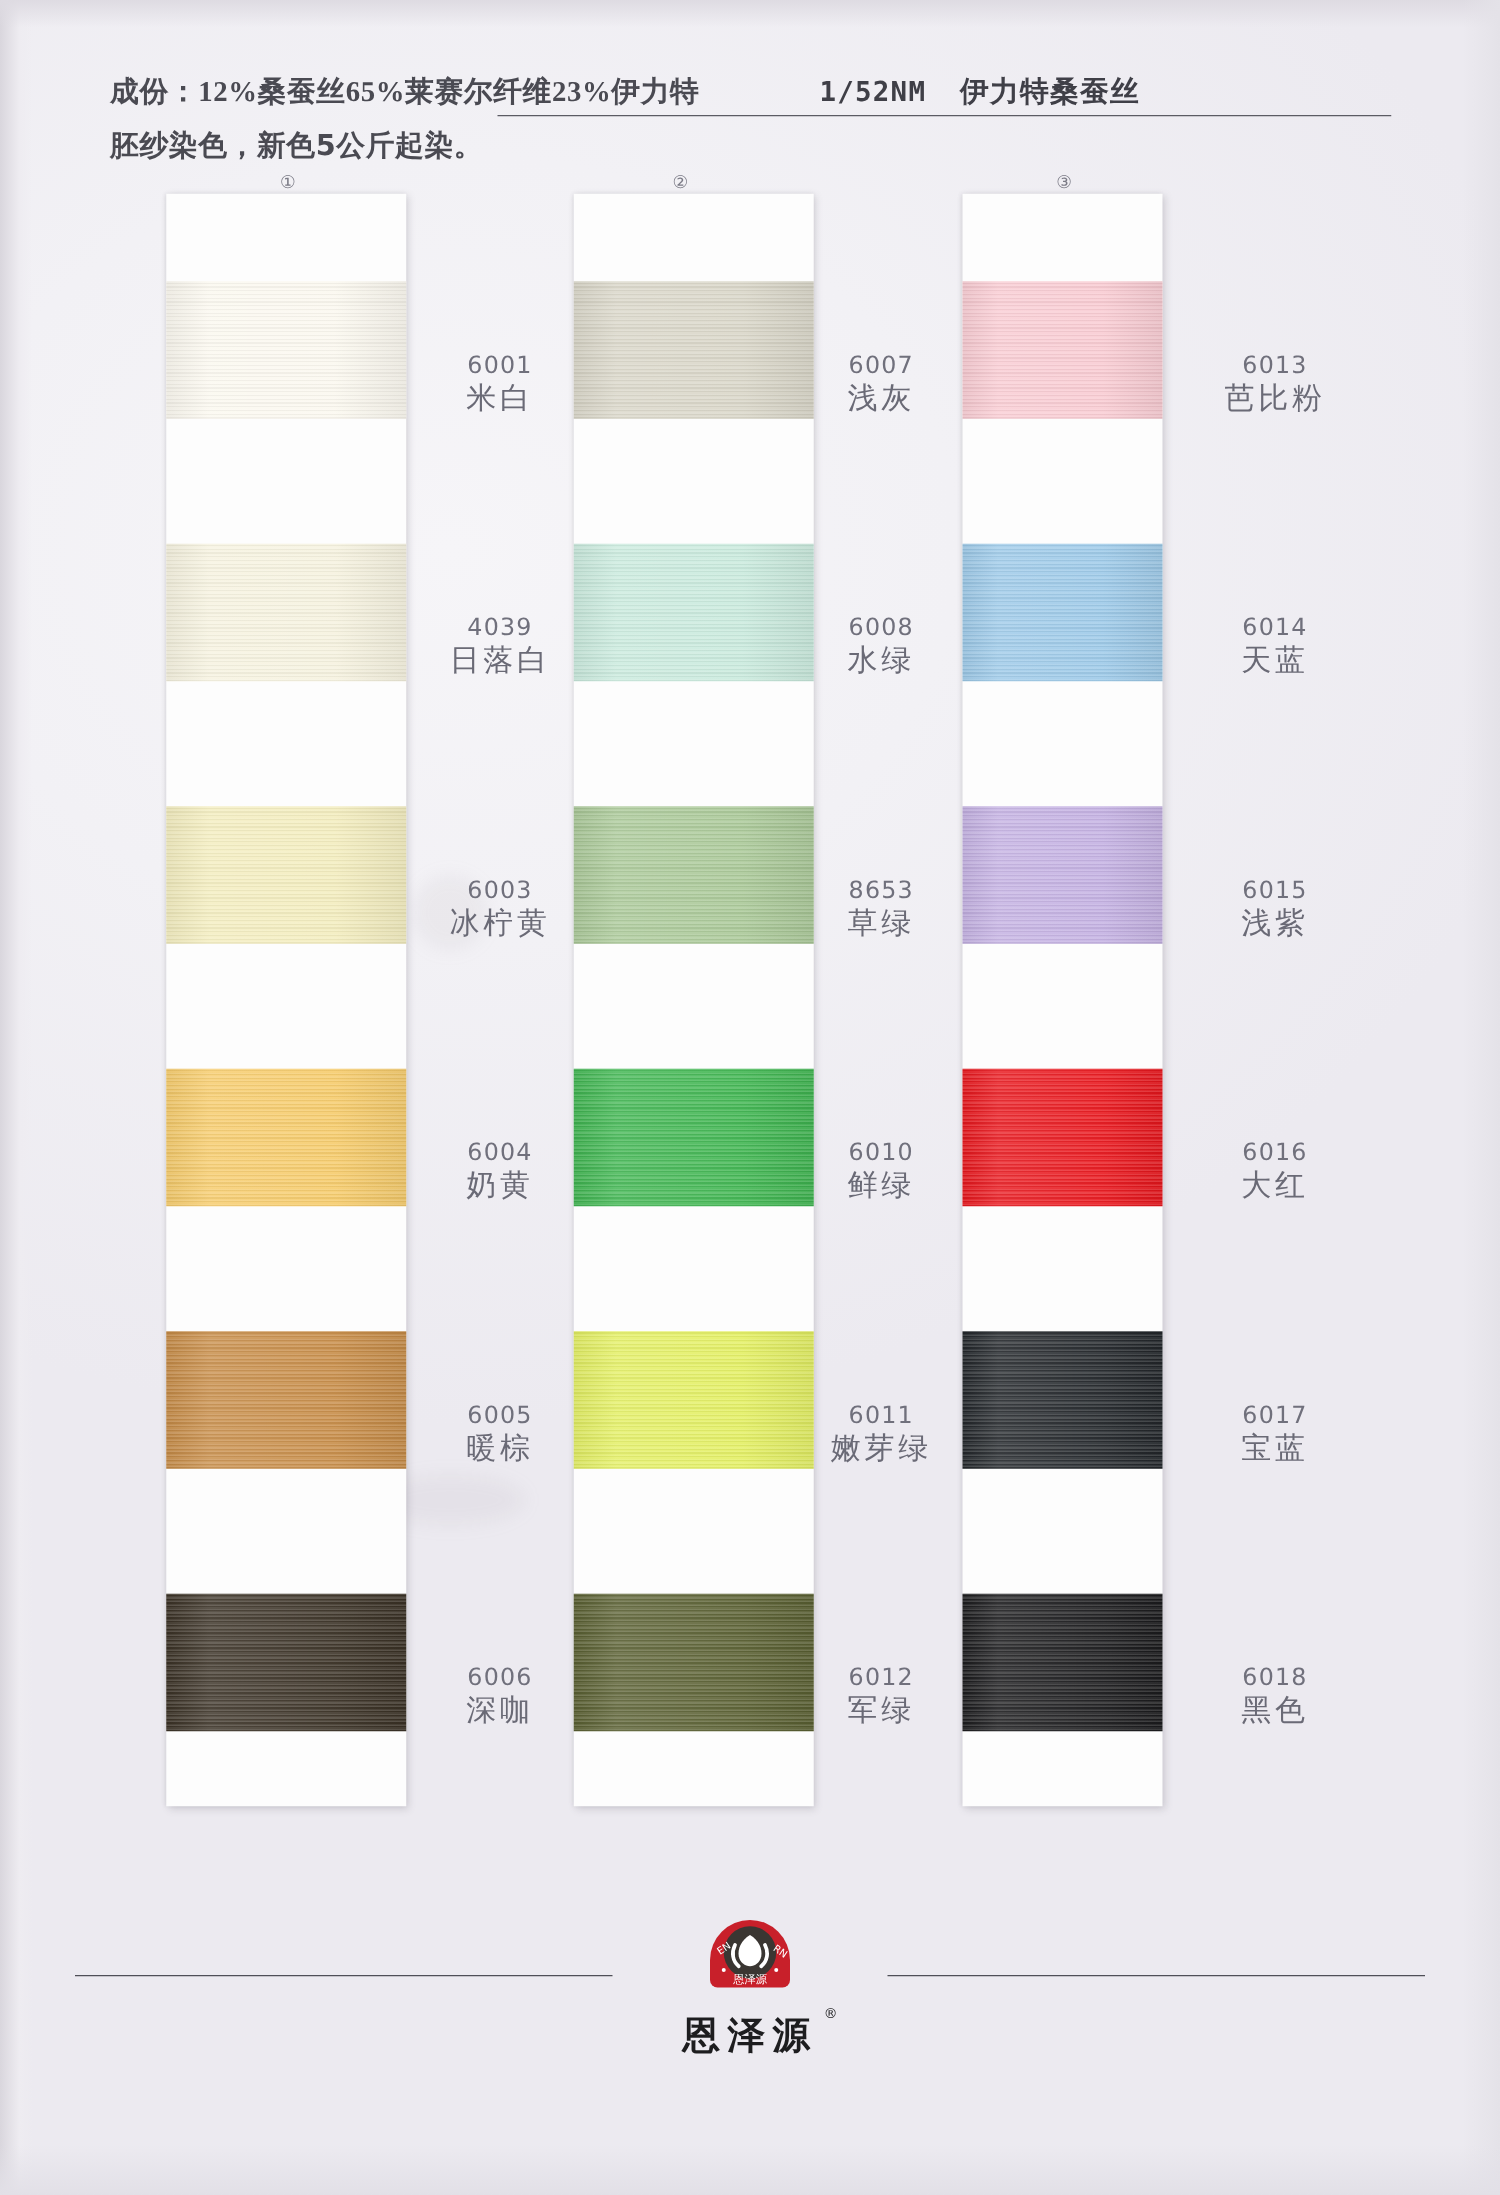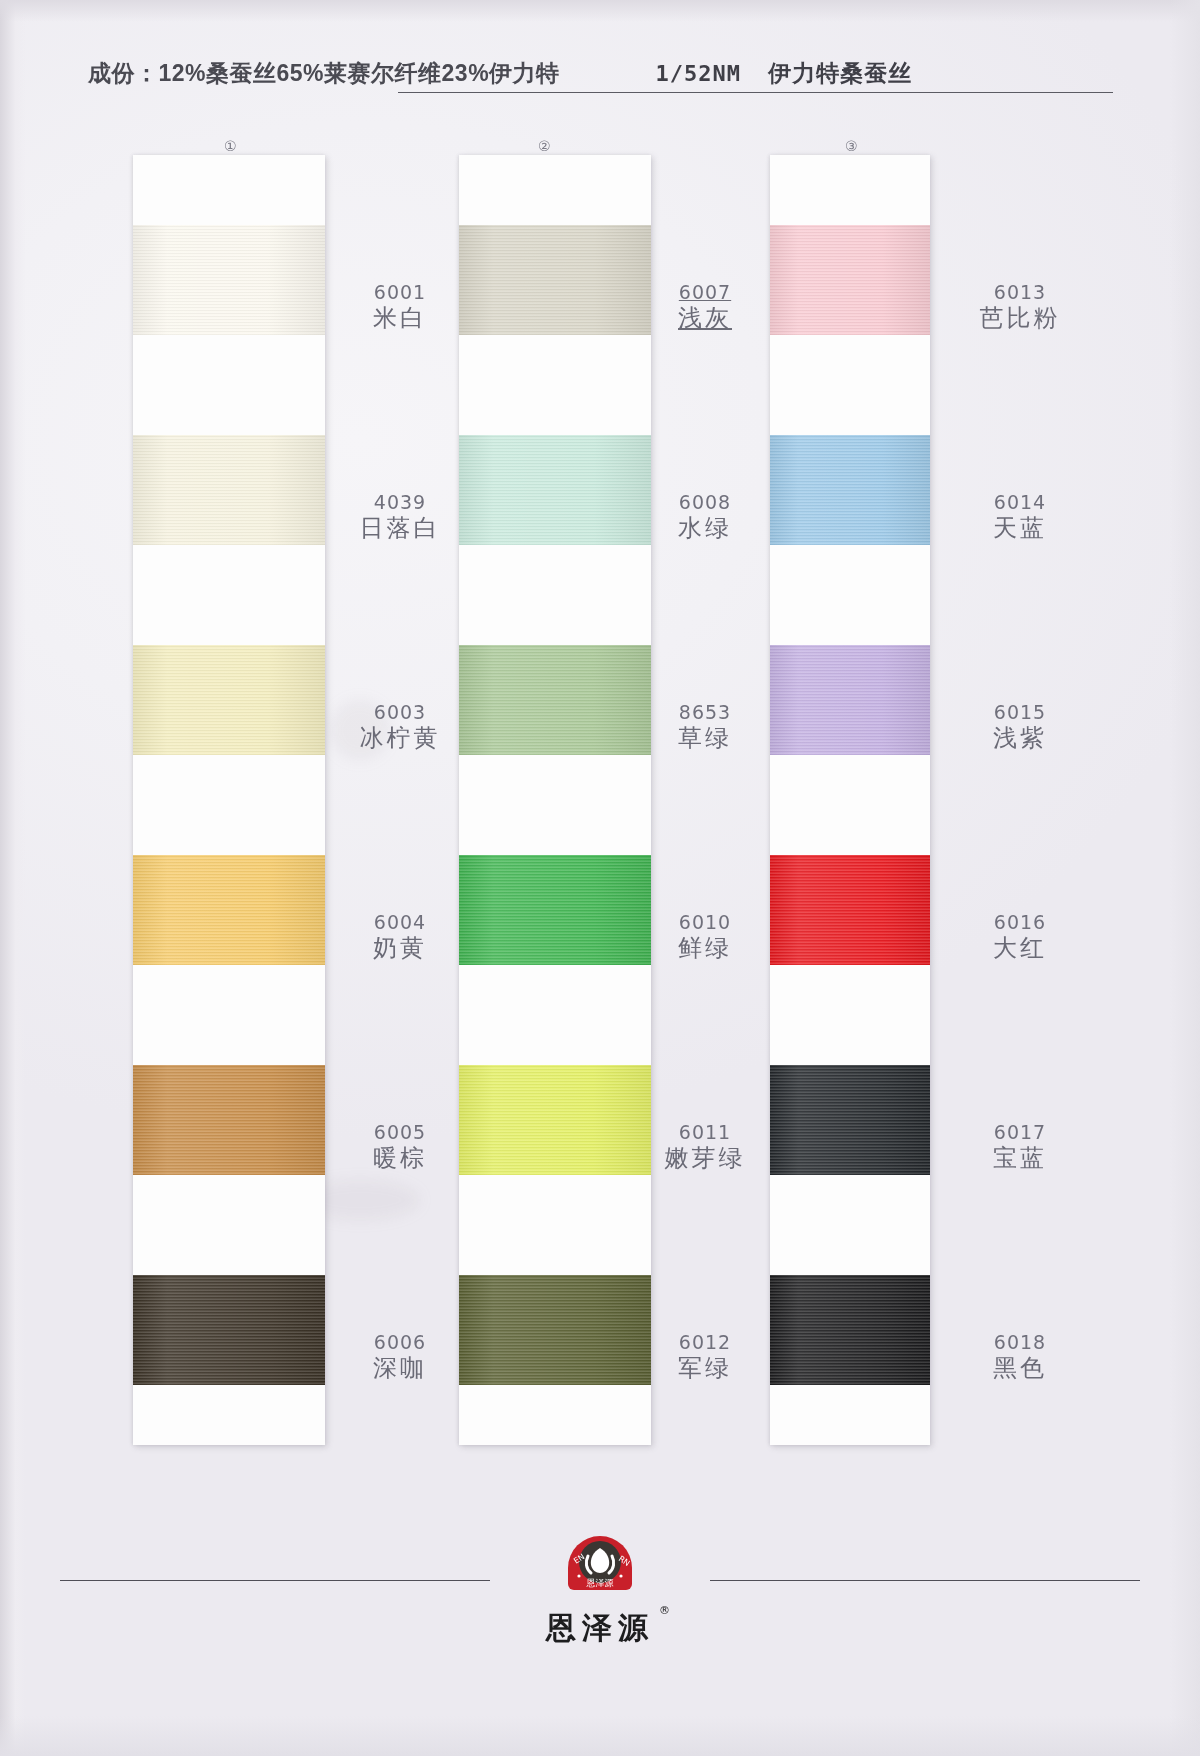--- a/index.html
+++ b/index.html
@@ -45,21 +45,21 @@
     position: absolute;
     left: 88px;
     top: 58px;
     width: 1010px;
   }
   .header-row1 {
     display: flex;
     align-items: baseline;
   }
   .composition-line {
-    font-family: Liberation Sans, sans-serif;
+    font-family: Liberation Serif, serif;
     font-size: 23px;
     font-weight: 700;
     color: #4a4a52;
     letter-spacing: 0.5px;
     white-space: nowrap;
   }
   .product-line {
     margin-left: 96px;
     font-family: "DejaVu Sans", "Liberation Sans", sans-serif;
     font-size: 23px;
@@ -227,20 +227,21 @@
   <div class="header">
     <div class="header-row1">
       <div class="composition-line">成份：12%桑蚕丝65%莱赛尔纤维23%伊力特</div>
       <div class="product-line">
         <span class="product-code">1/52NM</span>
         &nbsp;
         <span>伊力特桑蚕丝</span>
       </div>
     </div>
     <div class="header-rule"></div>
+    <div class="header-row2">胚纱染色，新色5公斤起染。</div>
   </div>
 
   <div class="circ-num" style="left:224px;">①</div>
   <div class="circ-num" style="left:538px;">②</div>
   <div class="circ-num" style="left:845px;">③</div>
 
   <div class="strip strip-1" id="strip-1">
       <div class="swatch" style="top: 70px; height: 110px; background-color: rgb(251, 248, 239);">
         <div class="swatch-inner"></div>
       </div>
@@ -319,21 +320,21 @@
         <div class="name">奶黄</div>
       </div>
       <div class="label" style="left: 325px; top: 1093px;">
         <div class="code">6005</div>
         <div class="name">暖棕</div>
       </div>
       <div class="label" style="left: 325px; top: 1303px;">
         <div class="code">6006</div>
         <div class="name">深咖</div>
       </div>
-      <div class="label" style="left: 630px; top: 253px; text-decoration: underline;">
+      <div class="label" style="left: 630px; top: 253px;">
         <div class="code">6007</div>
         <div class="name">浅灰</div>
       </div>
       <div class="label" style="left: 630px; top: 463px;">
         <div class="code">6008</div>
         <div class="name">水绿</div>
       </div>
       <div class="label" style="left: 630px; top: 673px;">
         <div class="code">8653</div>
         <div class="name">草绿</div>

